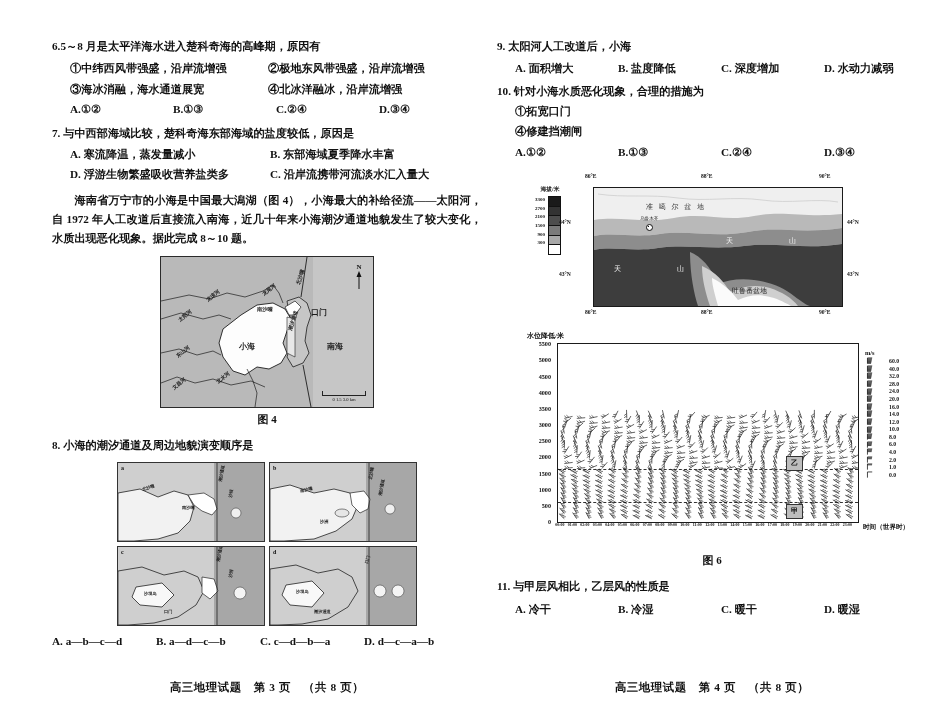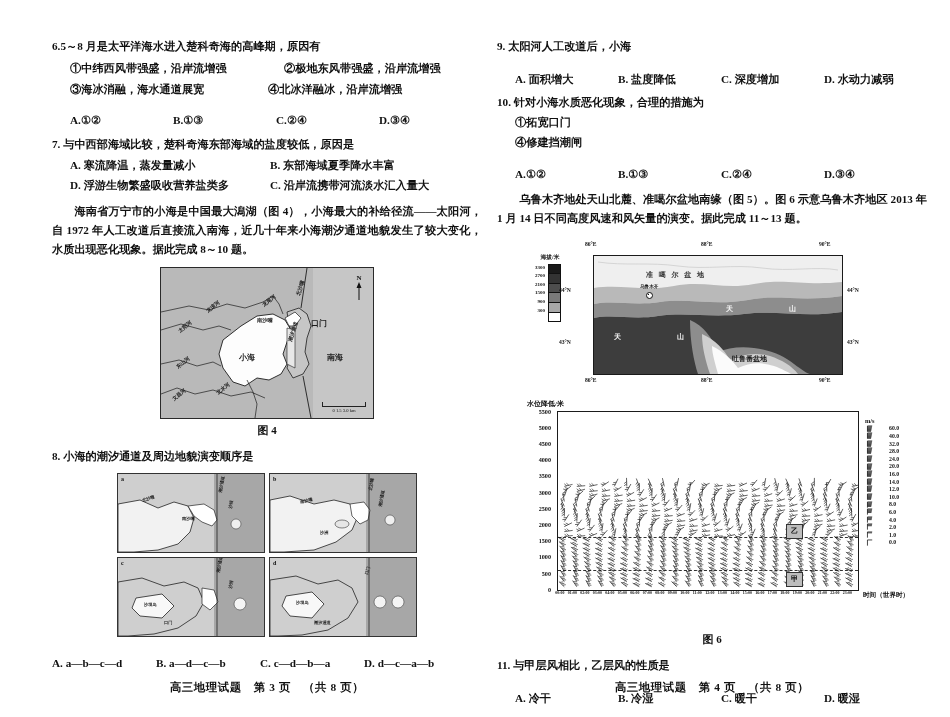--- a/index.html
+++ b/index.html
@@ -12,25 +12,25 @@
   .col{position:absolute;top:0;width:430px;height:717px;}
   .col-left{left:52px;}
   .col-right{left:497px;}
 
   
   .qline{font-size:11.2px;line-height:1.55;white-space:nowrap;font-weight:bold;}
   .para{font-size:11.2px;line-height:1.72;font-weight:bold;text-align:justify;text-indent:2em;}
   .opts{display:flex;font-size:11.2px;font-weight:bold;line-height:1.55;}
   .opts.pad{padding-left:18px;}
   .opt{white-space:nowrap;}
-  .opts-4 .opt{width:104px;margin-top:11px;}
+  .opts-4 .opt{width:104px;}
   .opts-2 .opt{width:200px;}
   .opts-2i .opt{width:198px;}
   .mt3{margin-top:3px;}
-  .mt5{margin-top:5px;justify-content:space-between;}
+  .mt5{margin-top:5px;}
   .mt7{margin-top:7px;}
   .mt10{margin-top:10px;}
 
   .figcap{text-align:center;font-size:11px;font-weight:bold;margin-top:4px;}
   .footer{
     text-align:center;font-size:11.4px;font-weight:bold;
     letter-spacing:.6px;position:absolute;bottom:22px;width:100%;
   }
 
   
@@ -50,21 +50,21 @@
   .panel{position:relative;height:78px;border:1px solid #333;background:#cfcfcf;overflow:hidden;}
   .panel .sea{position:absolute;right:0;top:0;bottom:0;width:34%;background:#a7a7a7;}
   .panel .plabel{position:absolute;left:3px;top:2px;font-size:6px;font-weight:bold;}
   .panel .tiny{position:absolute;font-size:4.2px;font-weight:bold;color:#1d1d1d;white-space:nowrap;}
 
   
   .fig5wrap{margin-top:10px;position:relative;height:150px;}
   .relief{position:absolute;left:96px;top:16px;width:248px;height:118px;border:1px solid #1a1a1a;background:#dcdcdc;overflow:hidden;}
   .lonlab{position:absolute;font-size:5.6px;font-weight:bold;}
   .latlab{position:absolute;font-size:5.6px;font-weight:bold;}
-  .reliefTxt{position:absolute;font-size:7px;font-weight:bold;letter-spacing:2px;color:#1a1a1a;white-space:nowrap;}
+  .reliefTxt{position:absolute;font-size:7px;font-weight:normal;letter-spacing:2px;color:#1a1a1a;white-space:nowrap;}
   .reliefTxt.light{color:#3a3a3a;}
   .reliefTxt.white{color:#f4f4f4;}
   .citydot{position:absolute;width:5px;height:5px;border:1px solid #111;border-radius:50%;background:#fff;}
   .citydot:after{content:"";position:absolute;left:1px;top:1px;width:1px;height:1px;background:#111;}
   .legend5{position:absolute;left:22px;top:14px;width:62px;}
   .legend5 .ttl{font-size:5.8px;font-weight:bold;text-align:center;margin-bottom:2px;}
   .legend5 .body{display:flex;}
   .legend5 .ticks{width:26px;text-align:right;font-size:5px;font-weight:bold;}
   .legend5 .ticks div{height:8.6px;line-height:8.6px;}
   .legend5 .ramp{width:11px;margin-left:3px;border:1px solid #111;}
@@ -282,21 +282,20 @@
         <span class="opt">④修建挡潮闸</span>
       </div>
       <div class="opts opts-4 pad mt3">
         <span class="opt">A.①②</span>
         <span class="opt">B.①③</span>
         <span class="opt">C.②④</span>
         <span class="opt">D.③④</span>
       </div>
     </div>
 
-    <div class="para mt7">乌鲁木齐地处天山北麓、准噶尔盆地南缘（图 5）。图 6 示意乌鲁木齐地区 2013 年 1 月 14 日不同高度风速和风矢量的演变。据此完成 11～13 题。</div>
 
     <div class="fig5wrap">
 
       <div class="legend5">
         <div class="ttl">海拔/米</div>
         <div class="body">
           <div class="ticks">
             <div>3300</div>
             <div>2700</div>
             <div>2100</div>
@@ -2340,21 +2339,21 @@
             <div class="row">
               <svg class="gl" viewBox="0 0 22 8">
                 <line x1="2" y1="7" x2="2" y2="1" stroke="#111" stroke-width="0.8"></line>
                 <line x1="2" y1="1" x2="7" y2="1" stroke="#111" stroke-width="0.8"></line>
               </svg>
               <span class="vv">0.0</span>
             </div>
           </div>
       </div>
     </div>
-    <div class="figcap" style="margin-top:11px">图 6</div>
+    <div class="figcap" style="margin-top:0">图 6</div>
 
     <div class="mt10">
       <div class="qline">11. 与甲层风相比，乙层风的性质是</div>
       <div class="opts opts-4 pad mt5">
         <span class="opt">A. 冷干</span>
         <span class="opt">B. 冷湿</span>
         <span class="opt">C. 暖干</span>
         <span class="opt">D. 暖湿</span>
       </div>
     </div>

